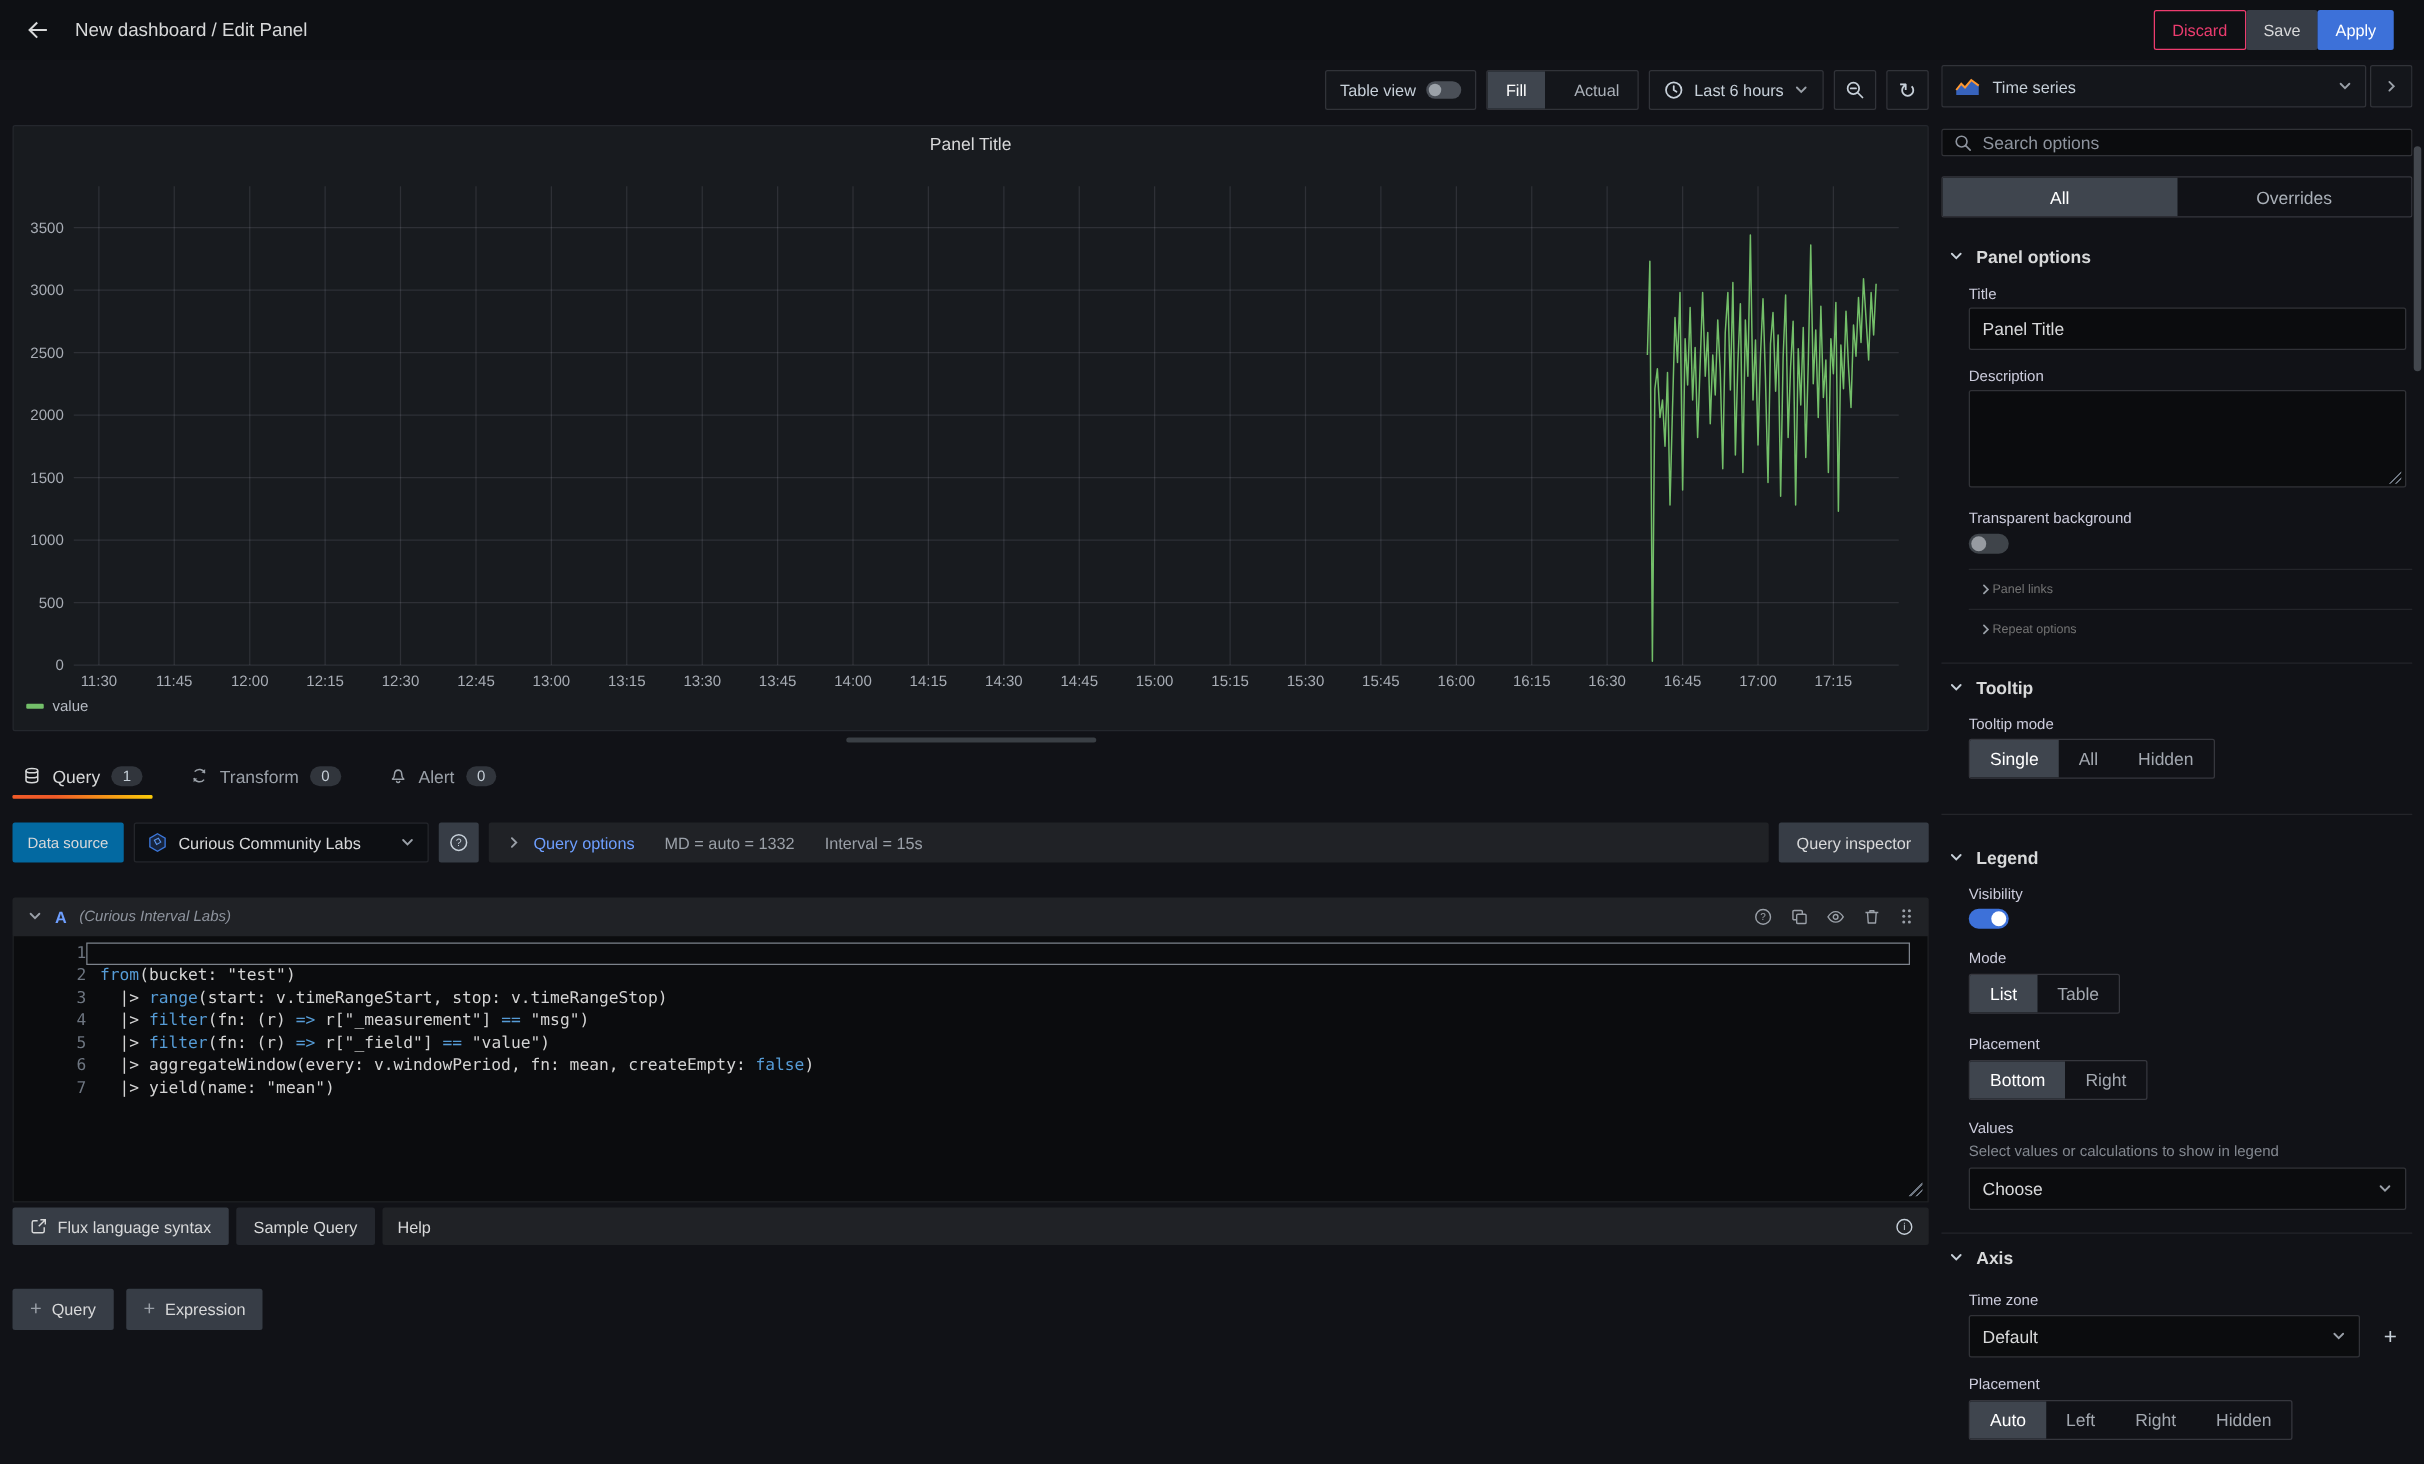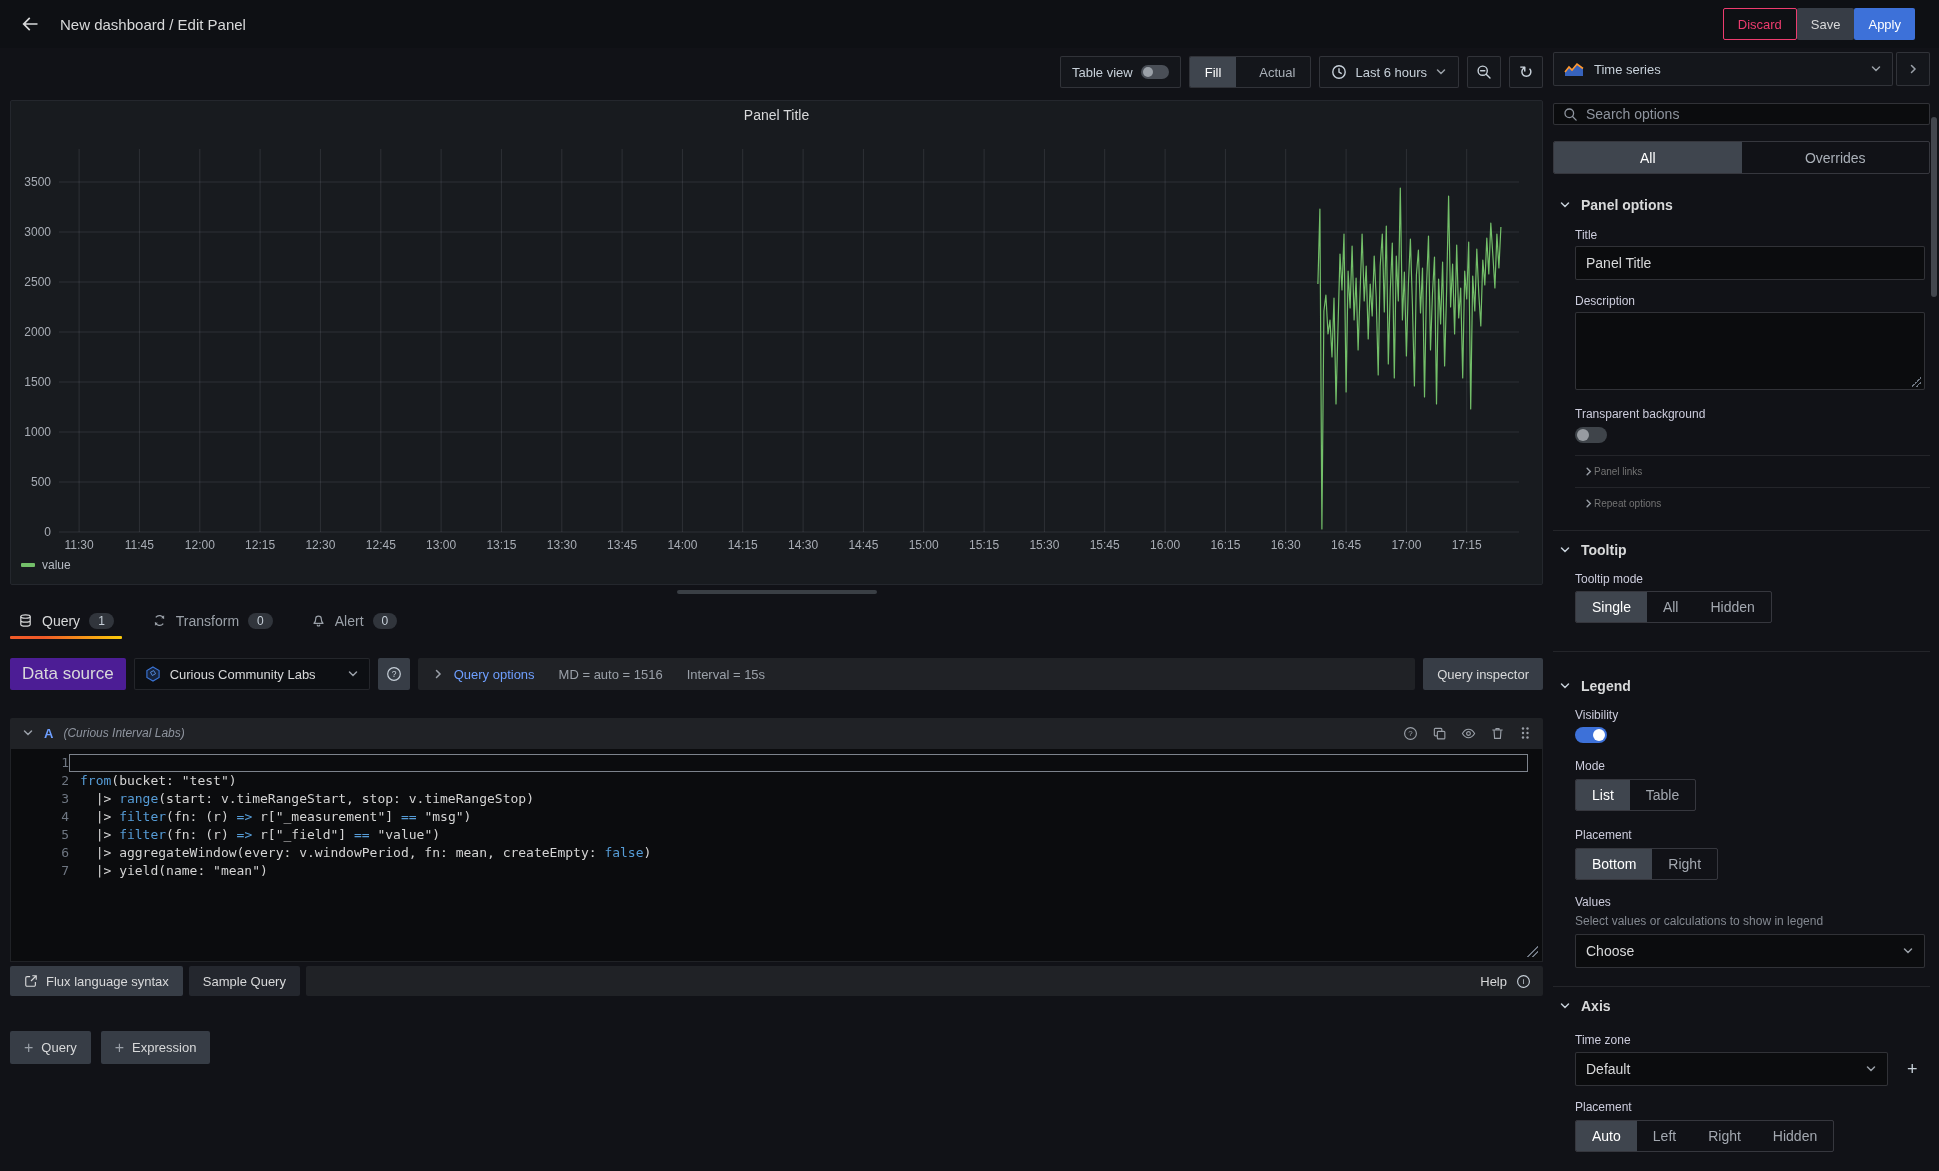--- a/index.html
+++ b/index.html
@@ -41,21 +41,21 @@
 .splitter{position:absolute;left:677px;top:590px;width:200px;height:4px;border-radius:2px;background:#3a3f45;cursor:row-resize}
 
 .tabs-row{position:absolute;left:10px;top:602px;height:37px;display:flex;gap:22px}
 .tab{display:flex;align-items:center;gap:9px;padding:0 8px;position:relative;font-size:14px;color:#9aa0a8;cursor:pointer}
 .tab .ticon{display:flex;color:inherit}
 .tab.active{color:#d8d9da;font-weight:500}
 .tab.active::after{content:"";position:absolute;left:0;right:0;bottom:0;height:3px;border-radius:1px;background:linear-gradient(90deg,#f05a28 30%,#fbca0a 99%)}
 .badge{background:#31353c;border-radius:9px;padding:1px 9px;font-size:12px;font-weight:400;color:#c7d0d9}
 
 .ds-row{position:absolute;left:10px;top:658px;width:1533px;height:32px;display:flex;gap:8px;align-items:center}
-.ds-label{background:#4c1d95;height:32px;padding:0 12px;display:flex;align-items:center;font-size:17px;font-weight:500;border-radius:2px;color:#d8d9da}
+.ds-label{background:#0369a1;height:32px;padding:0 12px;display:flex;align-items:center;font-size:12px;font-weight:500;border-radius:2px;color:#d8d9da}
 .ds-select{width:236px;height:32px;background:#0d0f13;border:1px solid rgba(204,204,220,0.12);border-radius:2px;display:flex;align-items:center;gap:9px;padding:0 10px;cursor:pointer}
 .ds-select .name{flex:1;font-size:13px;color:#d8d9da;white-space:nowrap}
 .sq-btn{width:32px;height:32px;background:#373d46;border-radius:2px;display:flex;align-items:center;justify-content:center;color:#c7d0d9;cursor:pointer}
 .ds-options{flex:1;height:32px;background:#202226;border-radius:2px;display:flex;align-items:center;gap:10px;padding:0 14px;font-size:13px}
 .qo-link{color:#6e9fff;font-weight:500;cursor:pointer}
 .qo-meta{color:#9aa0a8;margin-left:14px}
 .btn-inspector{background:#373d46}
 
 .qe-header{position:absolute;left:10px;top:718px;width:1533px;height:30px;background:#202226;border-radius:2px 2px 0 0;display:flex;align-items:center;gap:10px;padding:0 12px}
 .qe-ref{color:#6e9fff;font-weight:600;font-size:13px}
@@ -65,21 +65,21 @@
 .qe-code{position:absolute;left:10px;top:748px;width:1533px;height:214px;background:#0b0c0e;border:1px solid #202226;font-family:"DejaVu Sans Mono","Liberation Mono",monospace;font-size:13px;line-height:18px;padding-top:5px}
 .line{display:flex;height:18px}
 .ln{width:58px;text-align:right;color:#6e7681;flex:none}
 .lc{flex:1;padding-left:11px;margin-right:14px;white-space:pre;color:#d4d4d4}
 .line.cursor .lc{outline:1px solid #7d838c;outline-offset:-1px}
 .tok-kw{color:#569cd6}
 .qe-resize{position:absolute;right:4px;bottom:4px;width:11px;height:11px;background:linear-gradient(135deg,transparent 0 50%,#6e7681 50% 58%,transparent 58% 72%,#6e7681 72% 80%,transparent 80%)}
 .qe-footer{position:absolute;left:10px;top:966px;width:1533px;height:30px;display:flex;gap:6px}
 .btn-flux{height:30px;background:#373d46}
 .btn-sample{height:30px;background:#24272e;font-weight:500}
-.footer-bar{flex:1;background:#202226;border-radius:2px;display:flex;justify-content:flex-end;align-items:center;gap:9px;padding:0 12px;font-size:13px;color:#d8d9da}
+.footer-bar{flex:1;background:#202226;border-radius:2px;display:flex;justify-content:space-between;align-items:center;gap:9px;padding:0 12px;font-size:13px;color:#d8d9da}
 
 .add-row{position:absolute;left:10px;top:1031px;display:flex;gap:10px}
 .btn-add{height:33px}
 .plus{color:#9aa0a8;font-size:16px;font-weight:400}
 
 .sidebar{position:absolute;left:1553px;top:48px;width:377px;height:1123px;overflow:hidden}
 .viz-row{margin-top:4px;display:flex;gap:3px;height:34px}
 .viz-select{flex:1;border:1px solid rgba(204,204,220,0.16);border-radius:2px;background:#14161b;display:flex;align-items:center;gap:10px;padding:0 10px;cursor:pointer}
 .viz-select .vname{flex:1;font-size:13px;font-weight:500;color:#c7d0d9}
 .viz-collapse{width:34px;border:1px solid rgba(204,204,220,0.16);border-radius:2px;background:#14161b;display:flex;align-items:center;justify-content:center;color:#9aa0a8;cursor:pointer}
@@ -305,21 +305,21 @@
           <text x="8" y="11" text-anchor="middle" font-size="8.5" fill="currentColor" font-family="Liberation Sans,sans-serif">?</text>
         </svg>
     </span>
     <div class="ds-options">
       <span class="chev">
         <svg width="12" height="12" viewBox="0 0 12 12" fill="none">
             <path d="M4.5 2.5L8 6l-3.5 3.5" stroke="currentColor" stroke-width="1.5" stroke-linecap="round"></path>
           </svg>
       </span>
       <span class="qo-link">Query options</span>
-      <span class="qo-meta">MD = auto = 1516</span>
+      <span class="qo-meta">MD = auto = 1332</span>
       <span class="qo-meta">Interval = 15s</span>
     </div>
     <button class="btn btn-inspector">Query inspector</button>
   </div>
 
   <div class="qe-header">
     <span class="chev">
       <svg width="12" height="12" viewBox="0 0 12 12" fill="none">
           <path d="M2.5 4L6 7.5 9.5 4" stroke="currentColor" stroke-width="1.5" stroke-linecap="round"></path>
         </svg>

